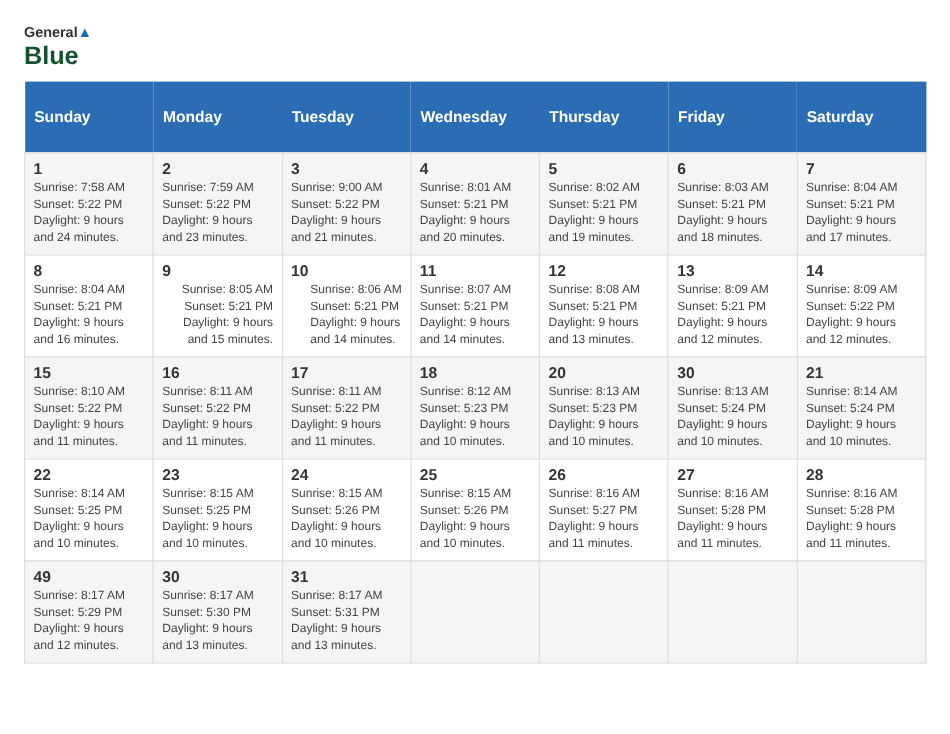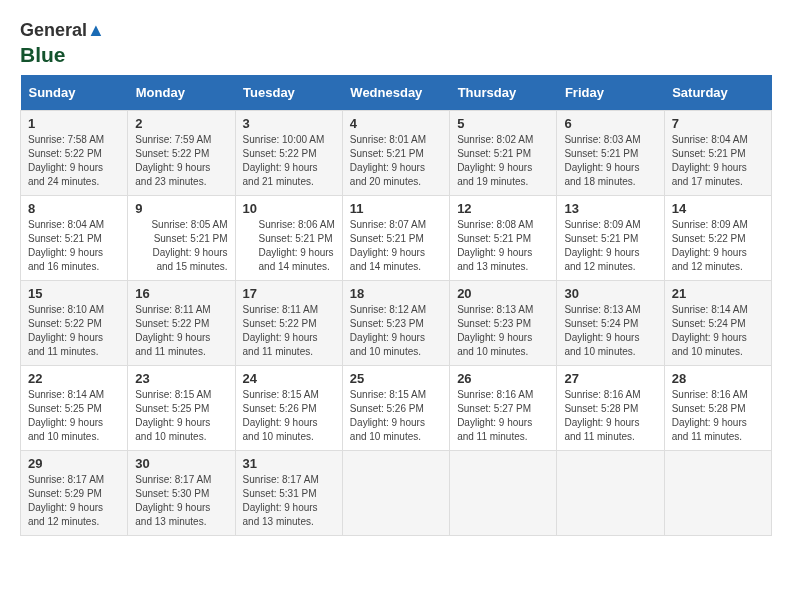--- a/index.html
+++ b/index.html
@@ -34,21 +34,21 @@
     }
     table {
       width: 100%;
       border-collapse: collapse;
       table-layout: fixed;
     }
     thead th {
       background-color: #2a6db5;
       color: #fff;
       text-align: left;
-      padding: 10px 8px;
+      padding: 22px 8px;
       font-size: 13px;
       font-weight: bold;
     }
     tbody td {
       border: 1px solid #ddd;
       vertical-align: top;
       padding: 5px 7px;
       font-size: 10.5px;
       color: #333;
       height: 85px;
@@ -74,21 +74,21 @@
     td.empty {
       background-color: #f0f0f0;
     }
   </style>
 </head>
 <body>
 
 <div class="header">
   <div class="logo">
 <div style="display:flex;flex-direction:column;line-height:1.2">
-  <span style="font-size:18px;font-weight:bold;color:#333">General<span style="color:#1a6bb5">▲</span></span>
+  <span style="font-size:12px;font-weight:bold;color:#333">General<span style="color:#1a6bb5">▲</span></span>
   <span style="font-size:21px;font-weight:bold;color:#14532d">Blue</span>
 </div>
     </div>
   <div class="title-section">
     <div class="month-title"></div>
     <div class="subtitle"></div>
   </div>
 </div>
 
 <table>
@@ -114,21 +114,21 @@
         </td>
         <td>
           <span class="day-number">2</span>
           <div class="day-info" style="white-space: pre-line;">Sunrise: 7:59 AM
 Sunset: 5:22 PM
 Daylight: 9 hours
 and 23 minutes.</div>
         </td>
         <td>
           <span class="day-number">3</span>
-          <div class="day-info" style="white-space: pre-line;">Sunrise: 10:00 AM
+          <div class="day-info" style="white-space: pre-line;">Sunrise: 9:00 AM
 Sunset: 5:22 PM
 Daylight: 9 hours
 and 21 minutes.</div>
         </td>
         <td>
           <span class="day-number">4</span>
           <div class="day-info" style="white-space: pre-line;">Sunrise: 8:01 AM
 Sunset: 5:21 PM
 Daylight: 9 hours
 and 20 minutes.</div>
@@ -303,21 +303,21 @@
         <td>
           <span class="day-number">28</span>
           <div class="day-info" style="white-space: pre-line;">Sunrise: 8:16 AM
 Sunset: 5:28 PM
 Daylight: 9 hours
 and 11 minutes.</div>
         </td>
       </tr>
       <tr>
         <td>
-          <span class="day-number">29</span>
+          <span class="day-number">49</span>
           <div class="day-info" style="white-space: pre-line;">Sunrise: 8:17 AM
 Sunset: 5:29 PM
 Daylight: 9 hours
 and 12 minutes.</div>
         </td>
         <td>
           <span class="day-number">30</span>
           <div class="day-info" style="white-space: pre-line;">Sunrise: 8:17 AM
 Sunset: 5:30 PM
 Daylight: 9 hours

